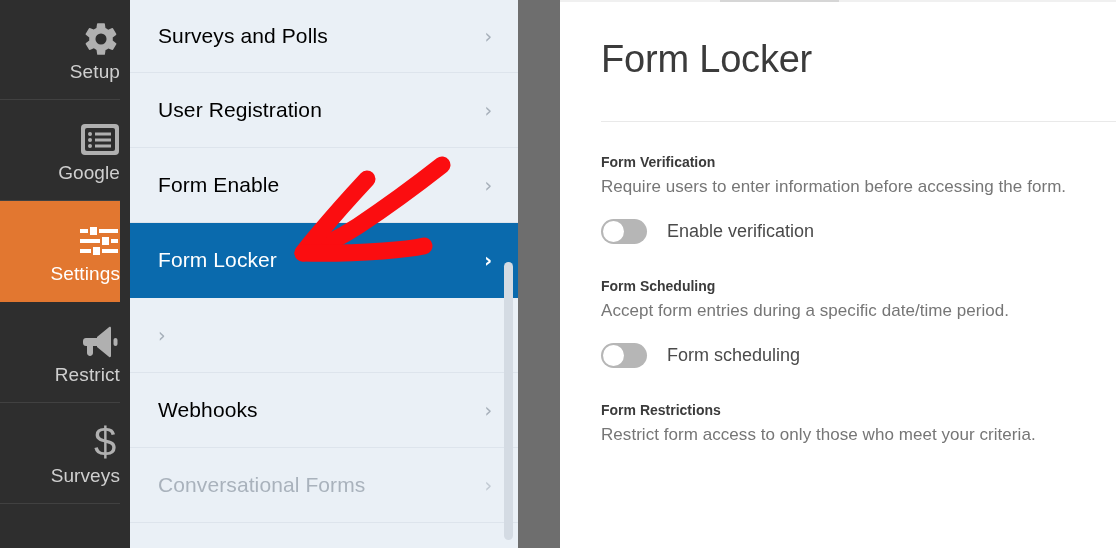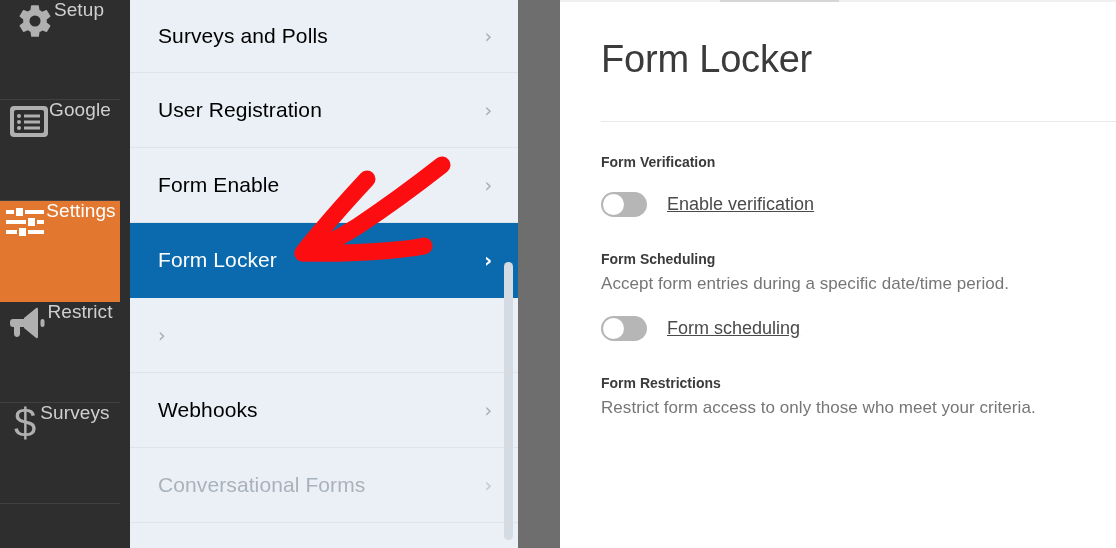--- a/index.html
+++ b/index.html
@@ -23,22 +23,22 @@
     width: 130px;
     height: 548px;
     background: #2e2e2e;
     flex: 0 0 130px;
     position: relative;
   }
   .nav-tile {
     height: 101px;
     width: 120px;
     display: flex;
-    flex-direction: row;
-    align-items: flex-start;
+    flex-direction: column;
+    align-items: flex-end;
     justify-content: center;
     border-bottom: 1px solid #414141;
     color: #b3b3b3;
     position: relative;
   }
   .nav-tile.first { height: 100px; }
   .nav-tile .tile-icon {
     height: 42px;
     display: flex;
     align-items: center;
@@ -193,21 +193,20 @@
     left: 2px;
     width: 21px;
     height: 21px;
     border-radius: 50%;
     background: #ffffff;
   }
   .toggle-label {
     margin-left: 20px;
     font-size: 18px;
     color: #4a4a4a;
-    text-decoration: underline;
   }
 
   
   .annotation-arrow {
     position: absolute;
     left: 0; top: 0;
     width: 1116px;
     height: 548px;
     pointer-events: none;
     z-index: 50;
@@ -330,20 +329,21 @@
   <div class="main">
     <div class="main-topline">
       <div class="seg"></div>
     </div>
 
     <h1 class="page-title">Form Locker</h1>
     <div class="title-rule"></div>
 
     <div class="section">
       <div class="section-title">Form Verification</div>
+      <div class="section-desc">Require users to enter information before accessing the form.</div>
       <div class="toggle-row">
         <div class="toggle">
           <div class="knob"></div>
         </div>
         <span class="toggle-label">Enable verification</span>
       </div>
     </div>
 
     <div class="section gap2">
       <div class="section-title">Form Scheduling</div>

